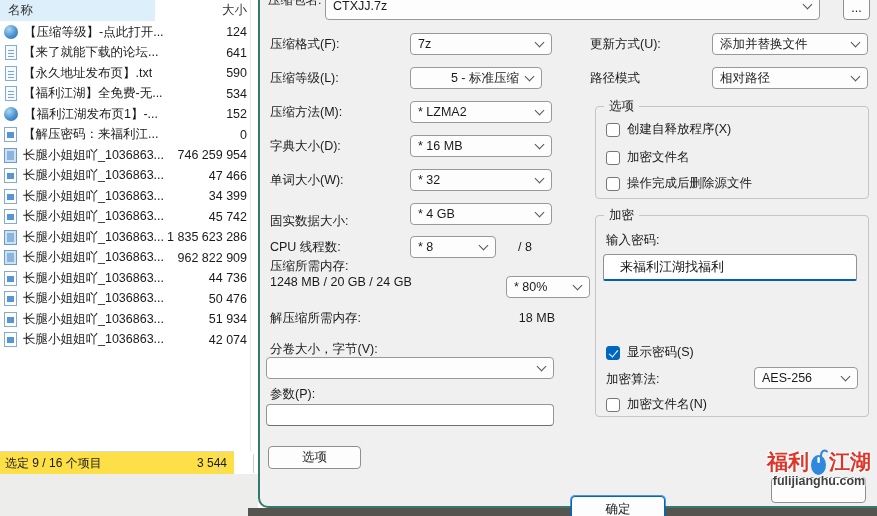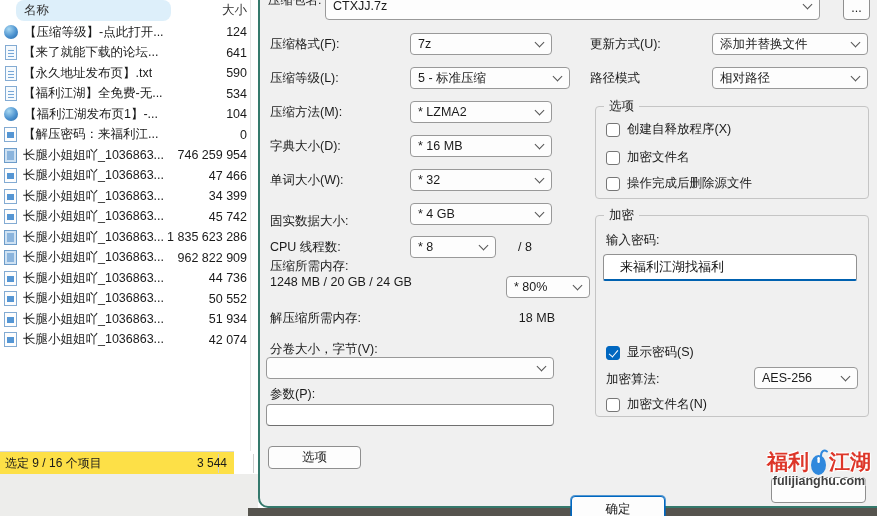--- a/index.html
+++ b/index.html
@@ -2,21 +2,21 @@
 <html><head>
 <meta charset="utf-8">
 <style>
   * { margin:0; padding:0; box-sizing:border-box; }
   html,body { width:877px; height:516px; overflow:hidden; }
   body { position:relative; background:#fff; font-family:"Liberation Sans","DejaVu Sans",sans-serif; color:#1a1a1a; }
 
   
   .flist { position:absolute; left:0; top:0; width:258px; height:451px; background:#fff; }
   .fheader { position:absolute; left:0; top:0; width:258px; height:21px; background:#fff; font-size:12.5px; color:#333; }
-  .fh-name { position:absolute; left:16px; top:0; width:155px; height:21px; line-height:21px; padding-left:8px; background:#ddeffa;border-radius:8px; }
+  .fh-name { position:absolute; left:0; top:0; width:155px; height:21px; line-height:21px; padding-left:8px; background:#ddeffa; }
   .fh-size { position:absolute; right:11px; top:0; height:21px; line-height:21px; }
   .colsep { position:absolute; left:250px; top:0; width:1px; height:451px; background:#e7e7e7; }
   .frows { position:absolute; left:0; top:22px; width:258px; }
   .frow { height:20.5px; display:flex; align-items:center; padding-left:4px; position:relative; font-size:12.5px; }
   .fname { white-space:nowrap; overflow:hidden; max-width:170px; }
   .fsize { position:absolute; right:11px; text-align:right; }
   .ficon { width:14px; height:15px; margin-right:6px; flex:none; position:relative; }
   .icon-globe { width:14px; height:14px; border:none; border-radius:50%;
     background:radial-gradient(circle at 35% 30%, #a8d8f2, #4c92cf 55%, #2a6cab 95%); }
   .icon-text { width:12px; height:15px; margin-left:1px; border:1px solid #83abd3;
@@ -95,21 +95,21 @@
 
   <div class="frow">
     <span class="ficon icon-text"></span>
     <span class="fname">【福利江湖】全免费-无...</span>
     <span class="fsize">534</span>
   </div>
 
   <div class="frow">
     <span class="ficon icon-globe"></span>
     <span class="fname">【福利江湖发布页1】-...</span>
-    <span class="fsize">104</span>
+    <span class="fsize">152</span>
   </div>
 
   <div class="frow">
     <span class="ficon icon-image"></span>
     <span class="fname">【解压密码：来福利江...</span>
     <span class="fsize">0</span>
   </div>
 
   <div class="frow">
     <span class="ficon icon-video"></span>
@@ -149,21 +149,21 @@
 
   <div class="frow">
     <span class="ficon icon-image"></span>
     <span class="fname">长腿小姐姐吖_1036863...</span>
     <span class="fsize">44 736</span>
   </div>
 
   <div class="frow">
     <span class="ficon icon-image"></span>
     <span class="fname">长腿小姐姐吖_1036863...</span>
-    <span class="fsize">50 552</span>
+    <span class="fsize">50 476</span>
   </div>
 
   <div class="frow">
     <span class="ficon icon-image"></span>
     <span class="fname">长腿小姐姐吖_1036863...</span>
     <span class="fsize">51 934</span>
   </div>
 
   <div class="frow">
     <span class="ficon icon-image"></span>
@@ -191,21 +191,21 @@
   </div>
   <div class="btn" style="left:583px; top:6px; width:27px; height:24px;">...</div>
 
   <div class="lbl" style="left:10px; top:43px;">压缩格式(F):</div>
   <div class="combo" style="left:150px; top:43px; width:142px; height:22px;">
     <span>7z</span>
       <span class="chev"></span>
   </div>
 
   <div class="lbl" style="left:10px; top:77px;">压缩等级(L):</div>
-  <div class="combo" style="left:150px; top:77px; width:160px; height:22px;">
+  <div class="combo" style="left:150px; top:77px; width:132px; height:22px;justify-content:flex-end;">
     <span>5 - 标准压缩</span>
       <span class="chev"></span>
   </div>
 
   <div class="lbl" style="left:10px; top:111px;">压缩方法(M):</div>
   <div class="combo" style="left:150px; top:111px; width:142px; height:22px;">
     <span>* LZMA2</span>
       <span class="chev"></span>
   </div>
 

